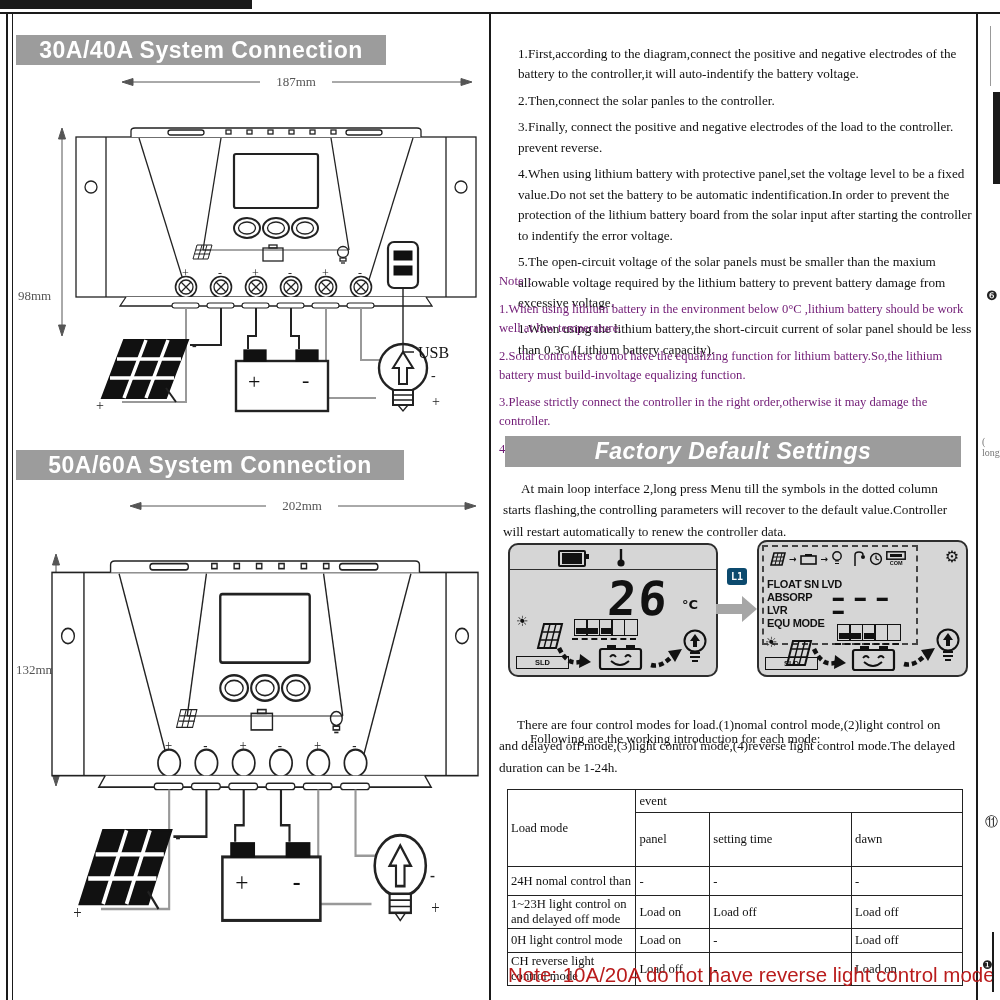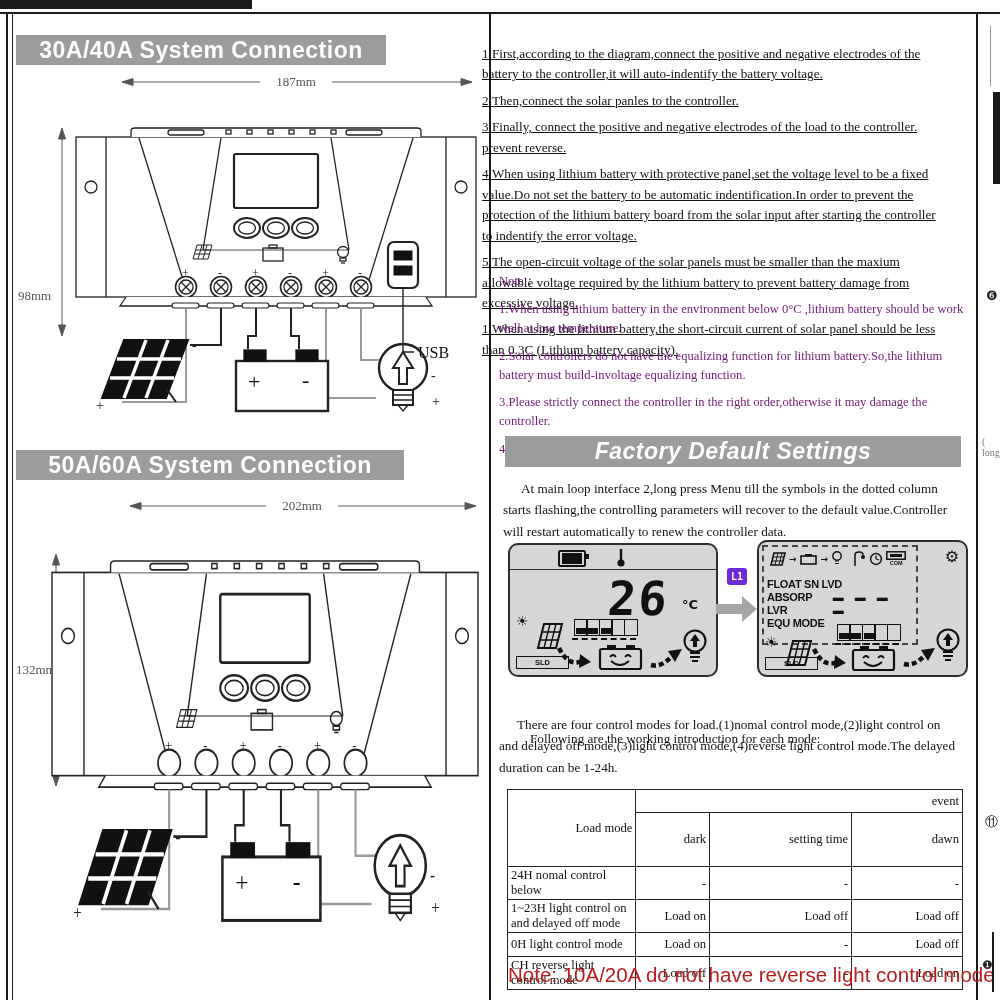--- a/index.html
+++ b/index.html
@@ -27,27 +27,27 @@
   .seg{width:12px;height:15px;border:1.6px solid #111;margin-right:-1.6px;position:relative;background:transparent;}
   .seg.f:after{content:"";position:absolute;left:1px;right:1px;bottom:1px;height:6px;background:#111;}
   .barbase{position:absolute;border-bottom:2px dashed #111;height:2px;}
   .sun{position:absolute;font-family:"DejaVu Sans",sans-serif;font-size:14px;color:#111;}
   .sld{position:absolute;border:1.6px solid #111;font-family:"Liberation Sans",sans-serif;
        font-weight:bold;font-size:7.5px;padding:1px 18px;color:#111;}
   .modeln{font-family:"Liberation Sans",sans-serif;font-weight:bold;font-size:11px;
           letter-spacing:-0.3px;line-height:1.18;color:#111;}
   .gear{position:absolute;font-family:"DejaVu Sans",sans-serif;font-size:16px;color:#111;}
   .ar{font-family:"DejaVu Sans",sans-serif;font-weight:bold;font-size:9px;color:#111;}
-  .l1badge{position:absolute;background:#6d28d9;color:#fff;border-radius:3px;
+  .l1badge{position:absolute;background:#0c4a6e;color:#fff;border-radius:3px;
            font-family:"DejaVu Sans Mono",monospace;font-weight:bold;font-size:10px;
            display:flex;align-items:center;justify-content:center;}
   
   table.modes{border-collapse:collapse;width:456px;font-size:12.6px;}
   table.modes th,table.modes td{border:1.3px solid #222;font-weight:normal;padding:1px 3px;}
-  table.modes td.c,table.modes th{text-align:right;}
+  table.modes td.c,table.modes th{text-align:left;}
   .footnote{position:absolute;color:#b91c1c;font-family:"Liberation Sans",sans-serif;font-size:20.5px;}
   .edge{position:absolute;font-family:"DejaVu Sans",sans-serif;color:#222;}
   svg text{font-family:"Liberation Serif",serif;}
 </style>
 </head>
 <body>
 
 <div id="page">
 
   <div class="hline" style="left:0;top:0;width:252px;height:9px;"></div>
@@ -232,21 +232,21 @@
       <path d="M42,72 V296" fill="none"></path>
       <polygon points="42,68 38.5,79 45.5,79"></polygon>
       <polygon points="42,300 38.5,289 45.5,289"></polygon>
       <text x="2" y="188" font-size="13" fill="#555" stroke="none">132mm</text>
     </g>
     <g transform="translate(38,42) scale(1.065,1.27)">
       <use href="#unit"></use>
     </g>
   </svg>
 
-  <div class="abs ins" style="left:482px;top:44px;width:466px;text-decoration:underline;">
+  <div class="abs ins" style="left:518px;top:44px;width:466px;">
     <p>1.First,according to the diagram,connect the positive and negative electrodes of the battery to the controller,it will auto-indentify the battery voltage.</p>
     <p>2.Then,connect the solar panles to the controller.</p>
     <p>3.Finally, connect the positive and negative electrodes of the load to the controller. prevent reverse.</p>
     <p>4.When using lithium battery with protective panel,set the voltage level to be a fixed value.Do not set the battery to be automatic indentification.In order to prevent the protection of the lithium battery board from the solar input after starting the controller to indentify the error voltage.</p>
     <p>5.The open-circuit voltage of the solar panels must be smaller than the maxium allowable voltage required by the lithium battery to prevent battery damage from excessive voltage.</p>
     <p>1.When using the lithium battery,the short-circuit current of solar panel should be less than 0.3C (Lithium battery capacity).</p>
   </div>
 
   <div class="abs note" style="left:499px;top:272px;width:468px;">
     <p>Note：</p>
@@ -395,26 +395,26 @@
   <div class="abs" style="left:530px;top:731px;width:430px;font-size:13.2px;">Following are the working introduction for each mode:</div>
 
   <div class="abs" style="left:507px;top:789px;">
     <table class="modes">
       <tbody>
           <tr>
         <th rowspan="2" style="width:128px;">Load mode</th>
         <th colspan="3" style="height:20px;">event</th>
       </tr>
       <tr style="height:54px;">
-        <th style="width:70px;">dark</th>
+        <th style="width:70px;">panel</th>
         <th style="width:143px;">setting time</th>
         <th style="width:110px;">dawn</th>
       </tr>
       <tr style="height:29px;">
-        <td>24H nomal control below</td>
+        <td>24H nomal control than</td>
         <td class="c">-</td>
         <td class="c">-</td>
         <td class="c">-</td>
       </tr>
       <tr style="height:32px;">
         <td>1~23H light control on and delayed off mode</td>
         <td class="c">Load on</td>
         <td class="c">Load off</td>
         <td class="c">Load off</td>
       </tr>

